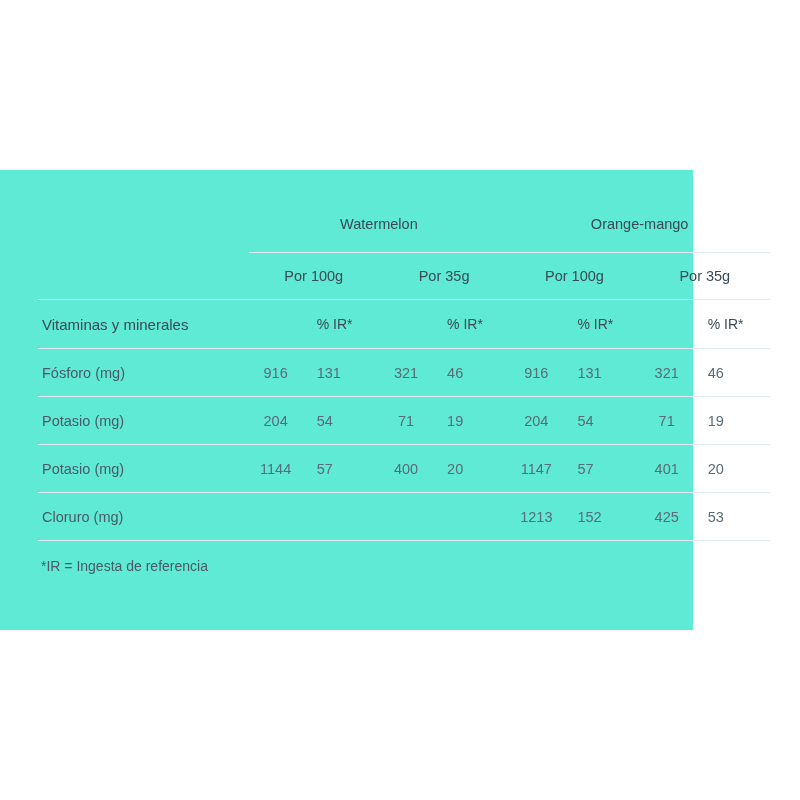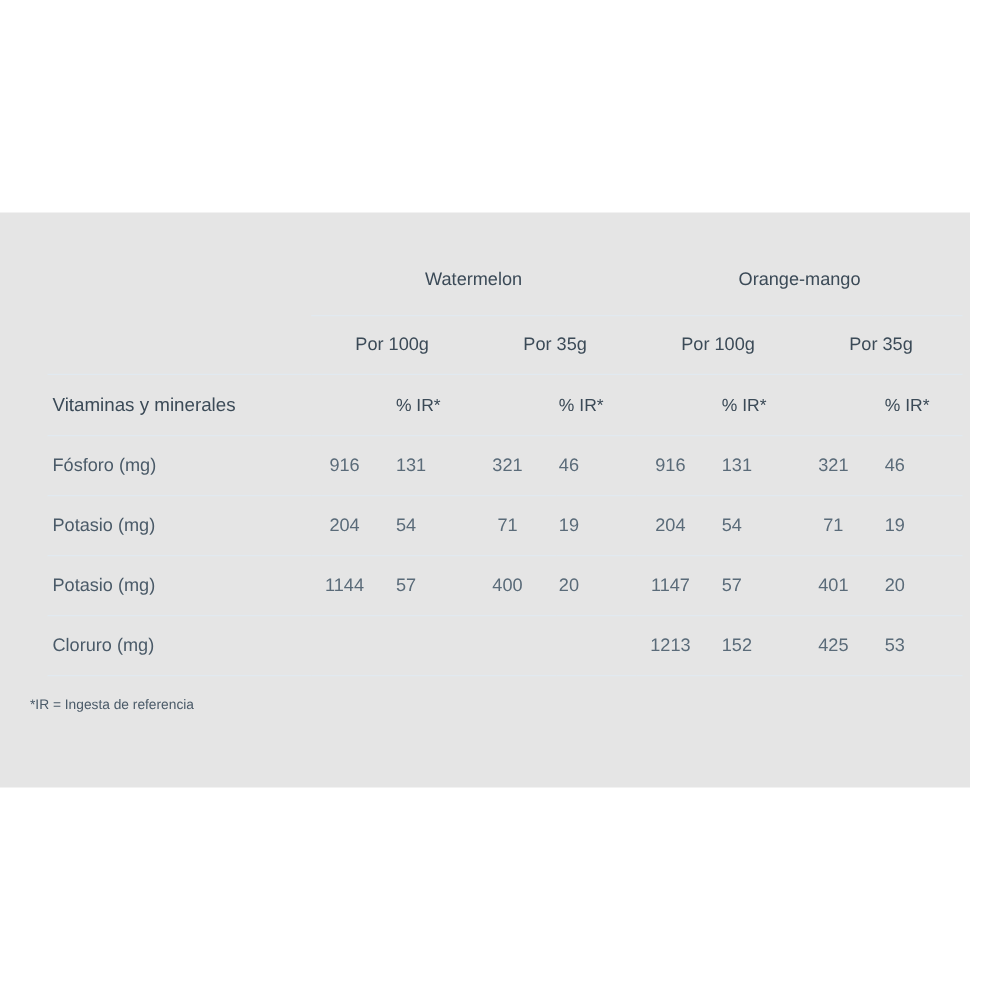--- a/index.html
+++ b/index.html
@@ -7,23 +7,23 @@
     padding: 0;
     width: 800px;
     height: 800px;
     background: #ffffff;
     font-family: "Liberation Sans", sans-serif;
   }
   #panel {
     position: absolute;
     left: 0;
     top: 170px;
-    width: 776px;
+    width: 693px;
     height: 460px;
-    background: #e5e5e5;
+    background: #5eead4;
   }
   table.nutri {
     position: absolute;
     left: 38px;
     top: 30px;
     width: 732px;
     border-collapse: collapse;
     font-size: 14.5px;
     color: #3b4a57;
   }
@@ -82,23 +82,23 @@
   tr.data-row td.num-cell {
     text-align: center;
     padding-right: 12px;
   }
   tr.data-row td.pct-cell {
     text-align: left;
     padding-left: 2px;
   }
   .footnote {
     position: absolute;
-    left: 24px;
+    left: 41px;
     top: 388px;
-    font-size: 11px;
+    font-size: 14px;
     color: #4a5a68;
   }
   col.c-label { width: 210px; }
   col.c-num   { width: 66px; }
   col.c-pct   { width: 64px; }
 </style>
 </head>
 <body>
 
 <div id="panel">

